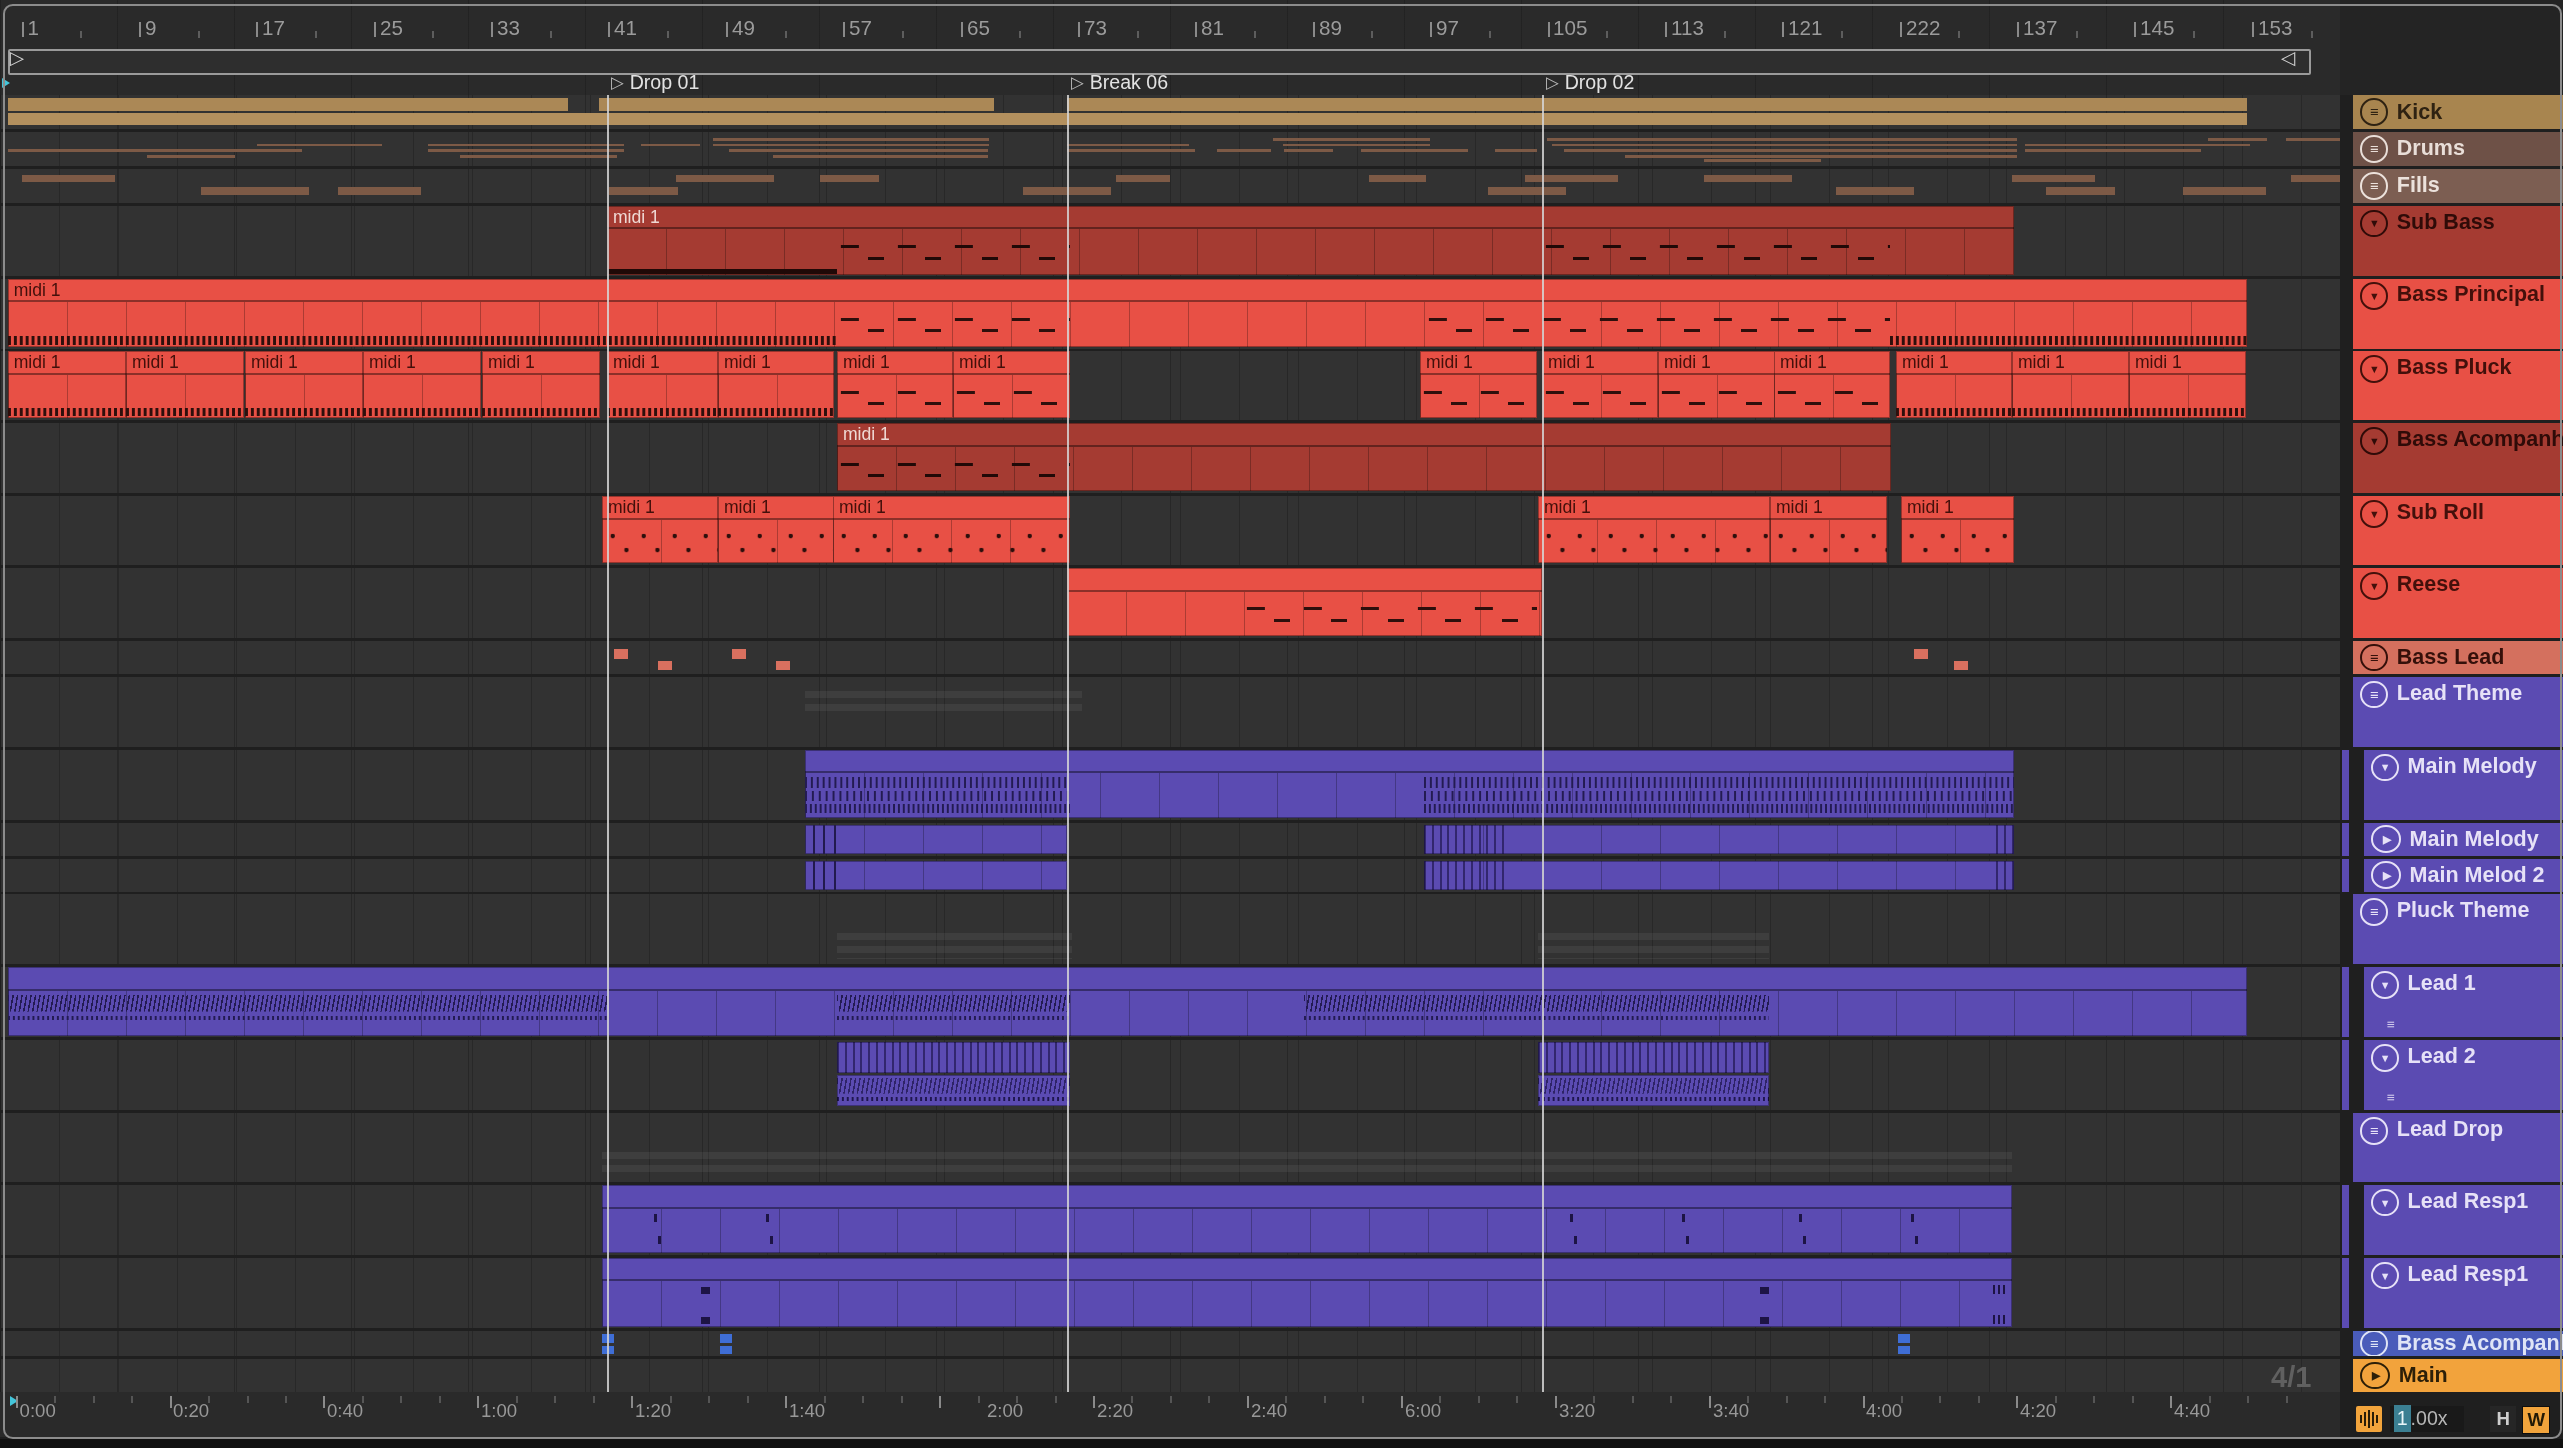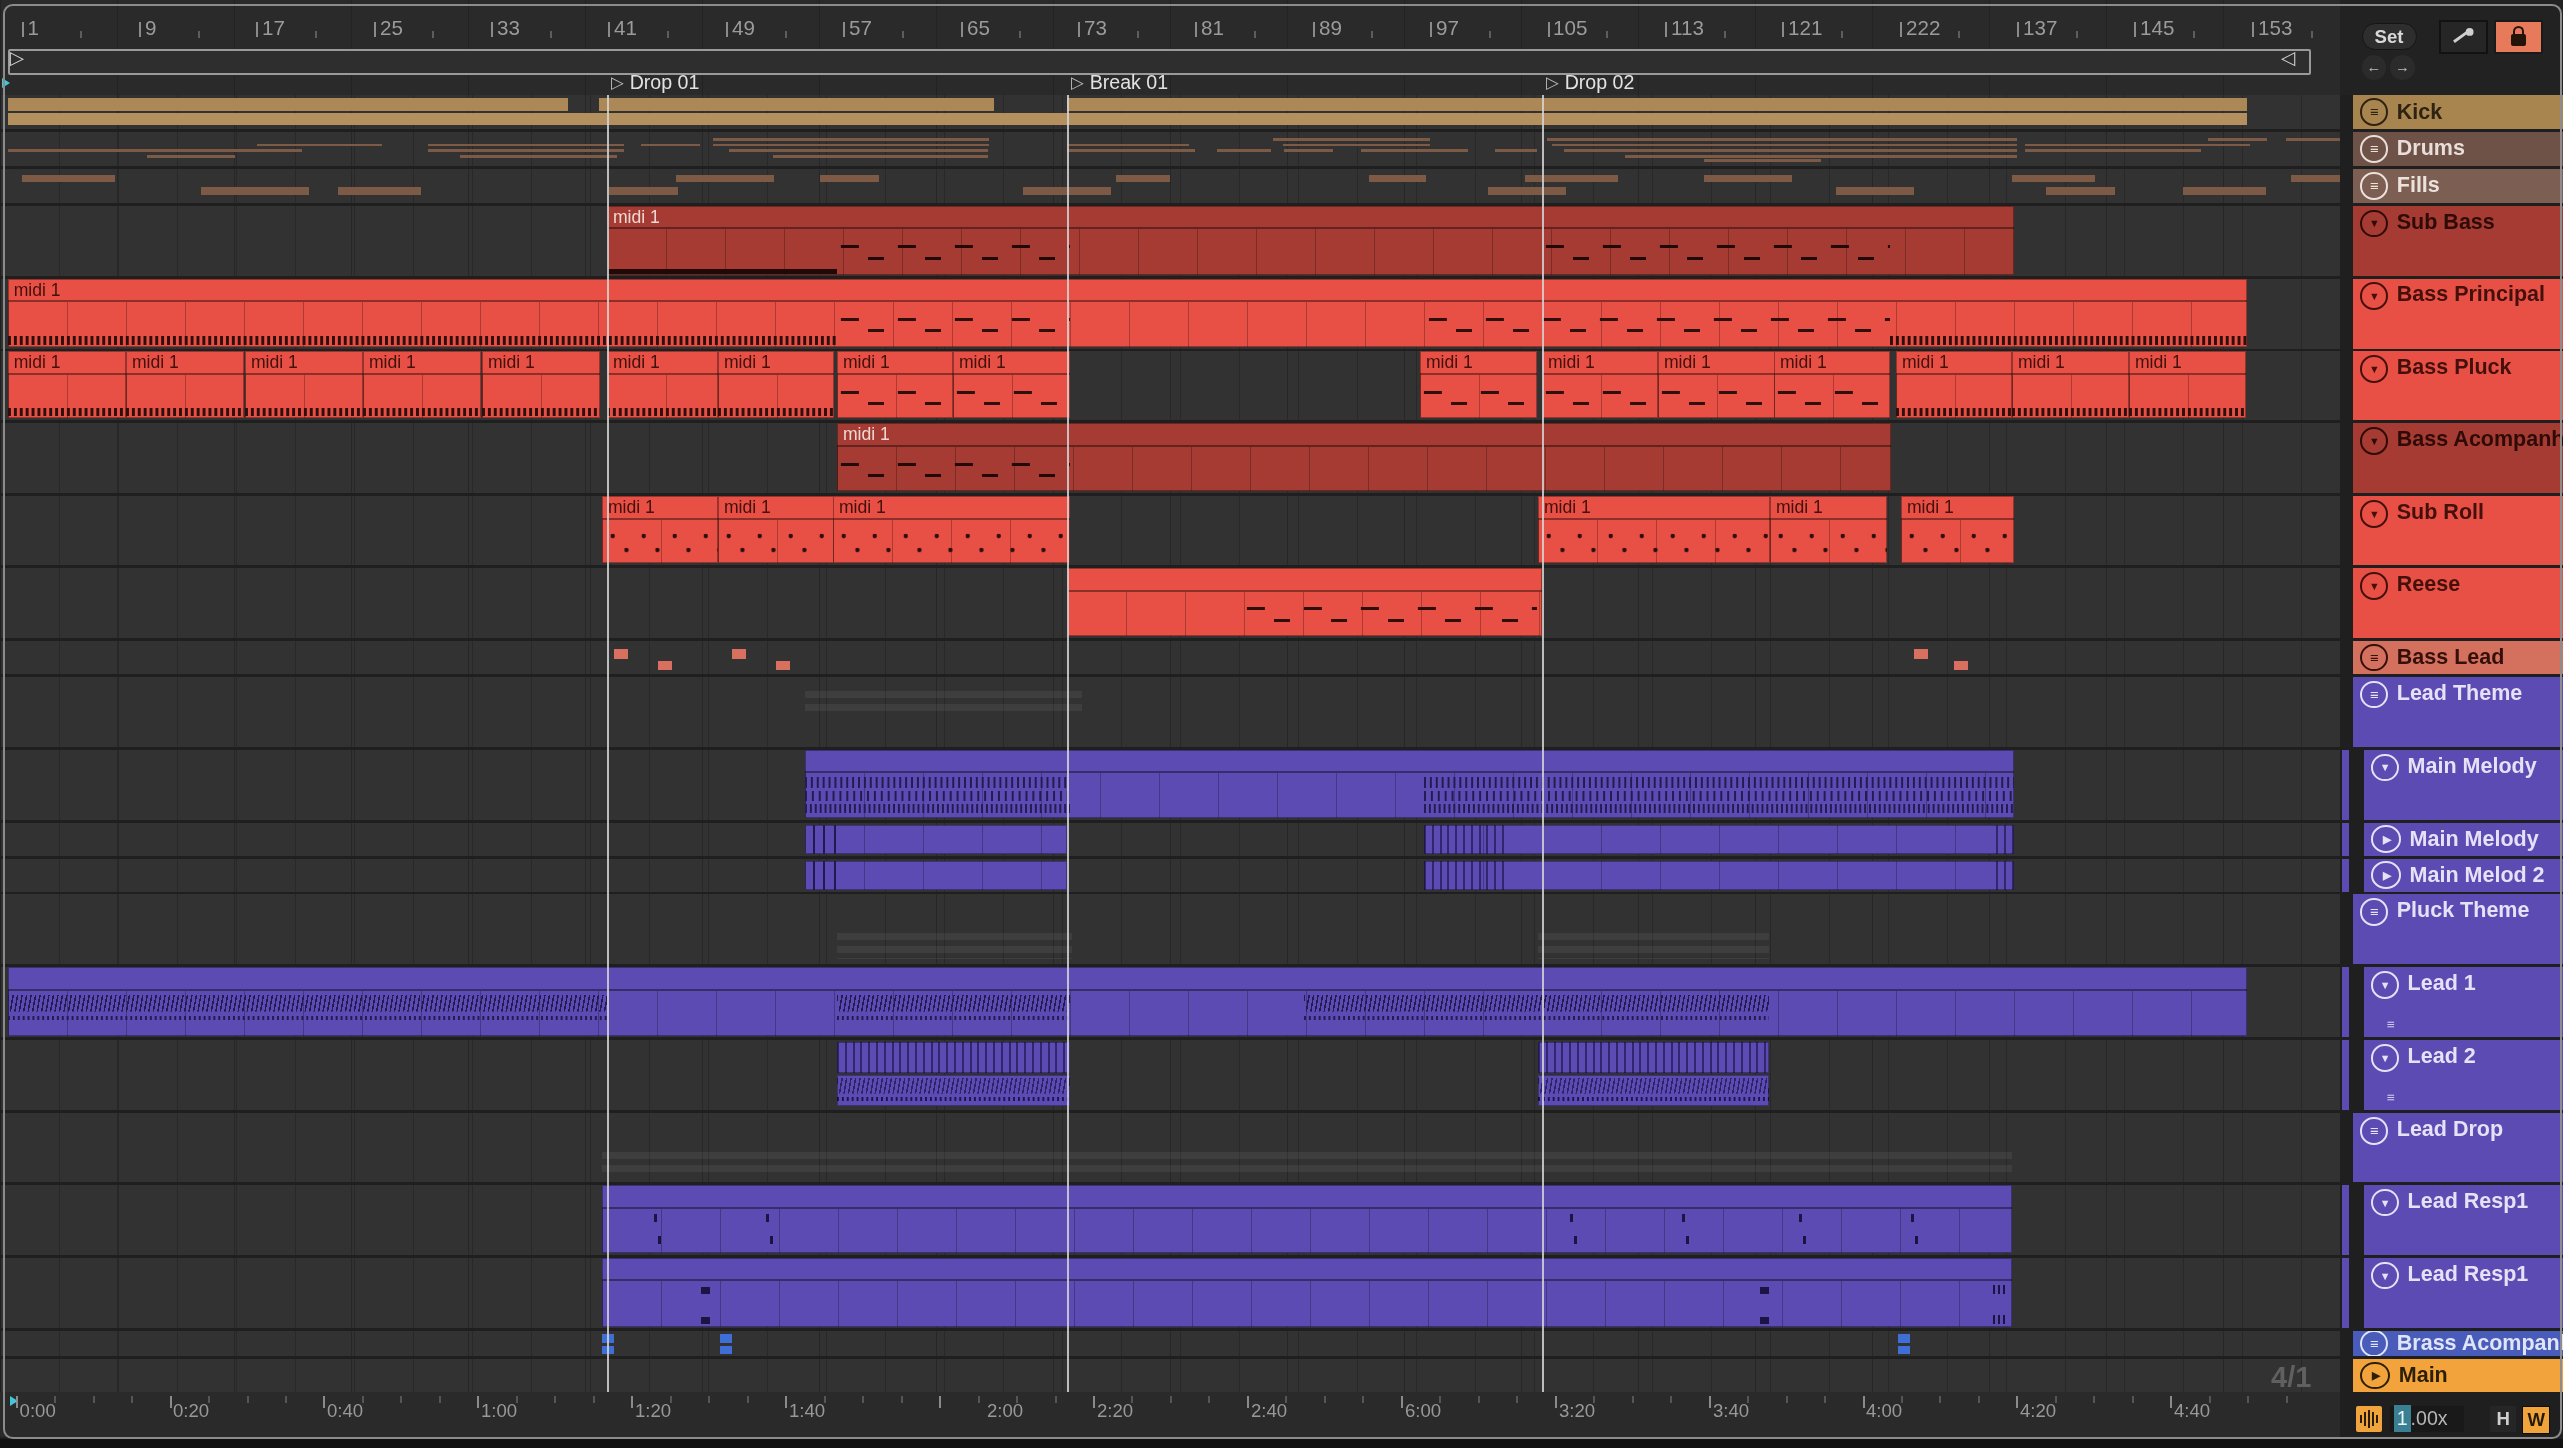--- a/index.html
+++ b/index.html
@@ -217,43 +217,29 @@
     <div id="scrub-start">▷</div>
     <div id="scrub-end">◁</div>
     <div class="cyan-tri" style="left:2px;top:78px;"></div>
     <div id="locator-flags">
         <div class="flag" style="left: 611px;">
           <span class="tri">▷</span>
           <span class="lbl">Drop 01</span>
         </div>
         <div class="flag" style="left: 1071px;">
           <span class="tri">▷</span>
-          <span class="lbl">Break 01</span>
+          <span class="lbl">Break 06</span>
         </div>
         <div class="flag" style="left: 1546px;">
           <span class="tri">▷</span>
           <span class="lbl">Drop 02</span>
         </div>
       </div>
   </div>
 
-  <div id="tr-controls">
-    <div id="set-btn">Set</div>
-    <div id="draw-btn" class="sqbtn">
-      <svg width="25.5" height="19.6" viewBox="0 0 26 20">
-        <line x1="3" y1="15" x2="17" y2="5" stroke="#cfcfcf" stroke-width="3"></line>
-        <circle cx="19" cy="5" r="4" fill="#cfcfcf"></circle>
-      </svg>
-    </div>
-    <div id="lock-btn" class="sqbtn">
-      <div class="lockglyph"></div>
-    </div>
-    <div id="nav-left" class="navcirc">←</div>
-    <div id="nav-right" class="navcirc">→</div>
-  </div>
 
   <div id="rows">
       <div class="row t-tan" style="height: 34px;">
         <div class="lane" style="height: 34px;">
           <div class="blk b-tan" style="left: 7.8px; top: 2.9px; width: 560px; height: 12.7px;"></div>
           <div class="blk b-tan" style="left: 599px; top: 2.9px; width: 395px; height: 12.7px;"></div>
           <div class="blk b-tan" style="left: 1067px; top: 2.9px; width: 1180px; height: 12.7px;"></div>
           <div class="blk b-tan2" style="left: 7.8px; top: 17.6px; width: 2239px; height: 12.7px;"></div>
         </div>
         <div class="hdrwrap">

